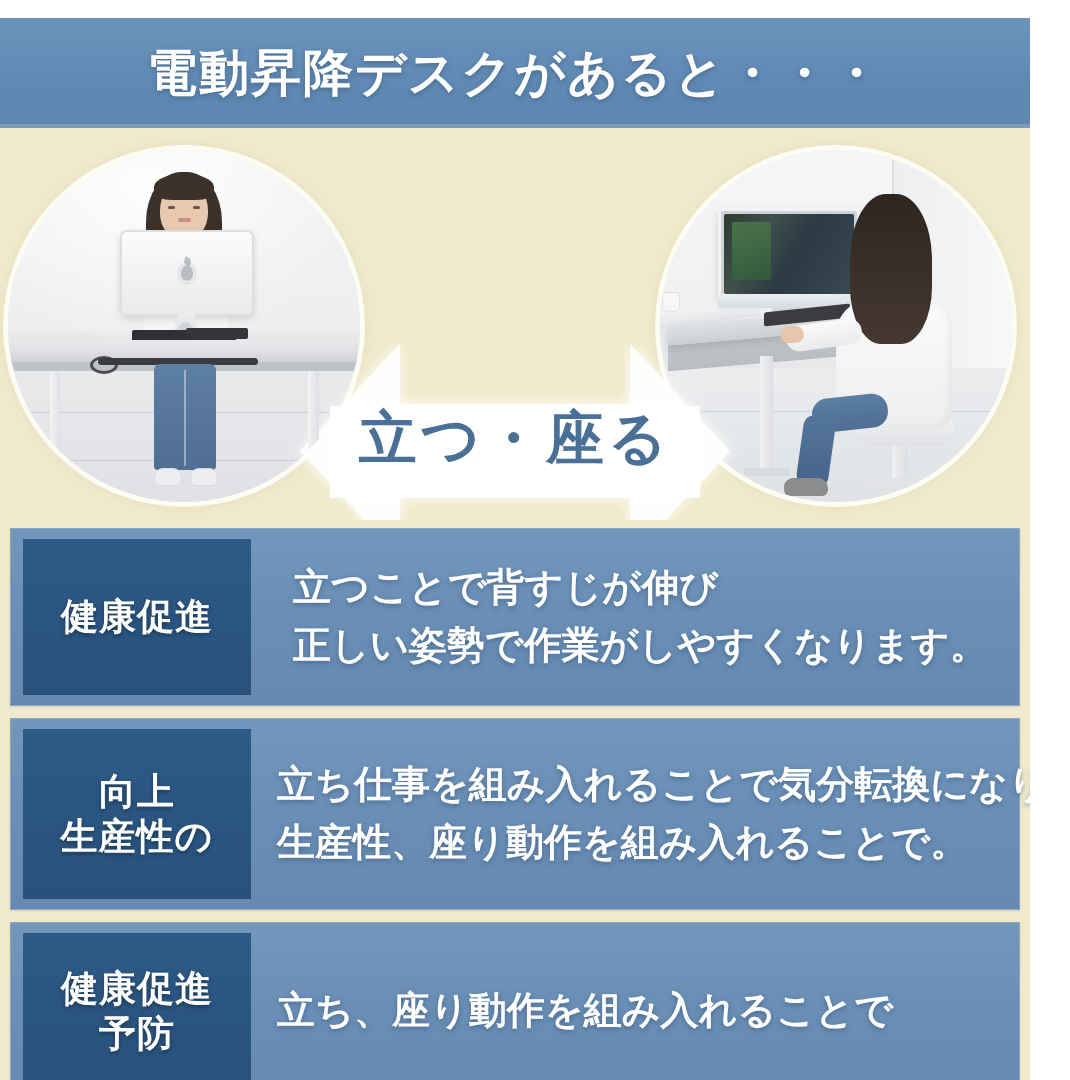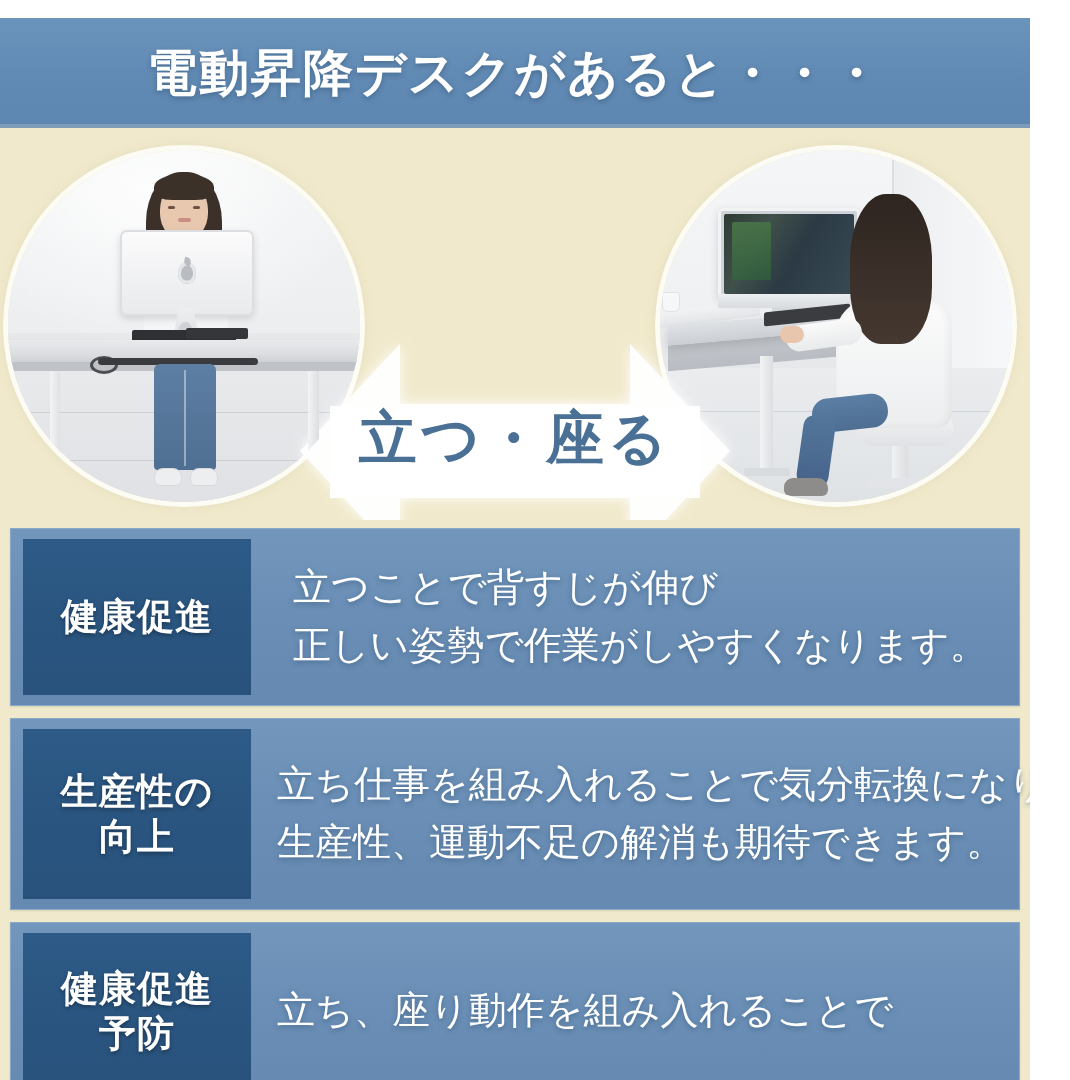--- a/index.html
+++ b/index.html
@@ -431,21 +431,21 @@
     letter-spacing:1px;
   }
   .row-body{
     flex:1 1 auto;
     display:flex;
     flex-direction:column;
     justify-content:center;
     padding-left:26px;
     padding-right:12px;
     color:#ffffff;
-    font-weight:normal;
+    font-weight:bold;
     font-size:38px;
     line-height:1.52;
     text-shadow:0 2px 5px rgba(45,80,115,.55);
     white-space:nowrap;
   }
 </style>
 </head>
 <body>
 
 <div id="page">
@@ -563,27 +563,27 @@
       </div>
       <div class="row-body">
         <div>立つことで背すじが伸び</div>
         <div>正しい姿勢で作業がしやすくなります。</div>
       </div>
     </div>
 
     <div class="row row-2">
       <div class="row-label">
         <div>
+          <div>向上</div>
           <div>生産性の</div>
-          <div>向上</div>
         </div>
       </div>
       <div class="row-body">
         <div>立ち仕事を組み入れることで気分転換になり</div>
-        <div>生産性、運動不足の解消も期待できます。</div>
+        <div>生産性、座り動作を組み入れることで。</div>
       </div>
     </div>
 
     <div class="row row-3">
       <div class="row-label">
         <div>
           <div>健康促進</div>
           <div>予防</div>
         </div>
       </div>

